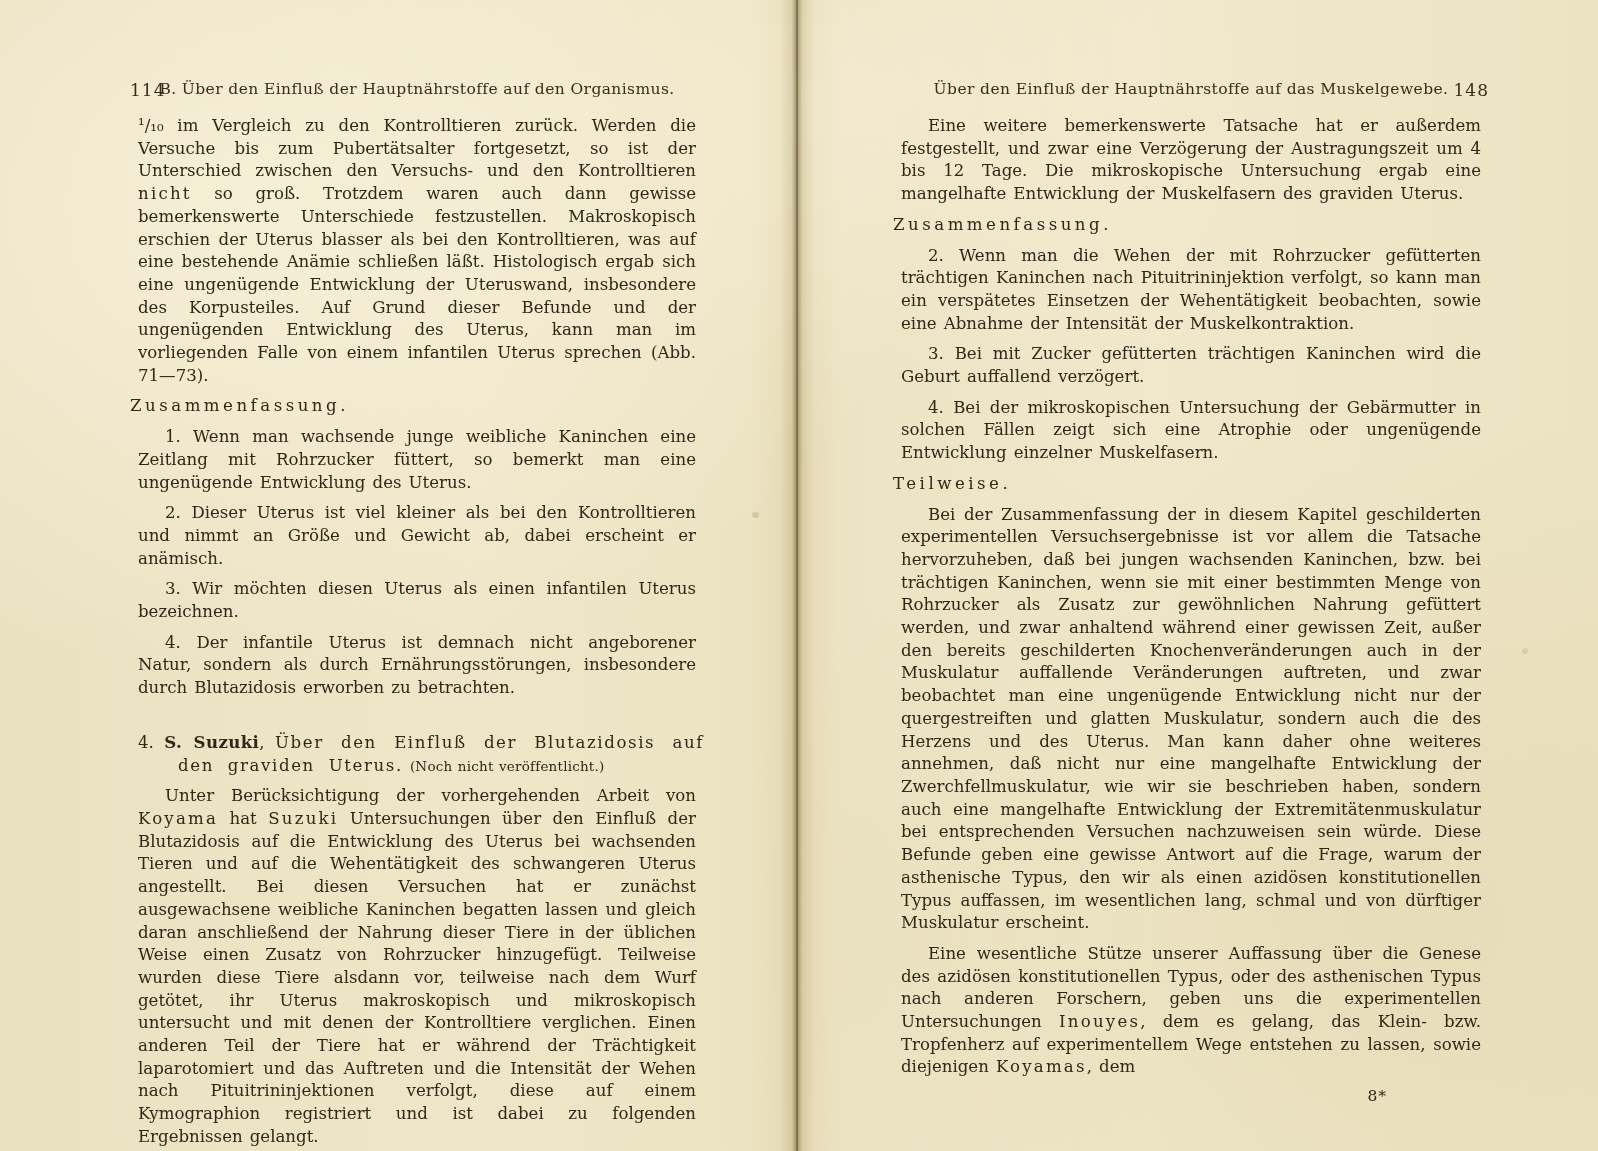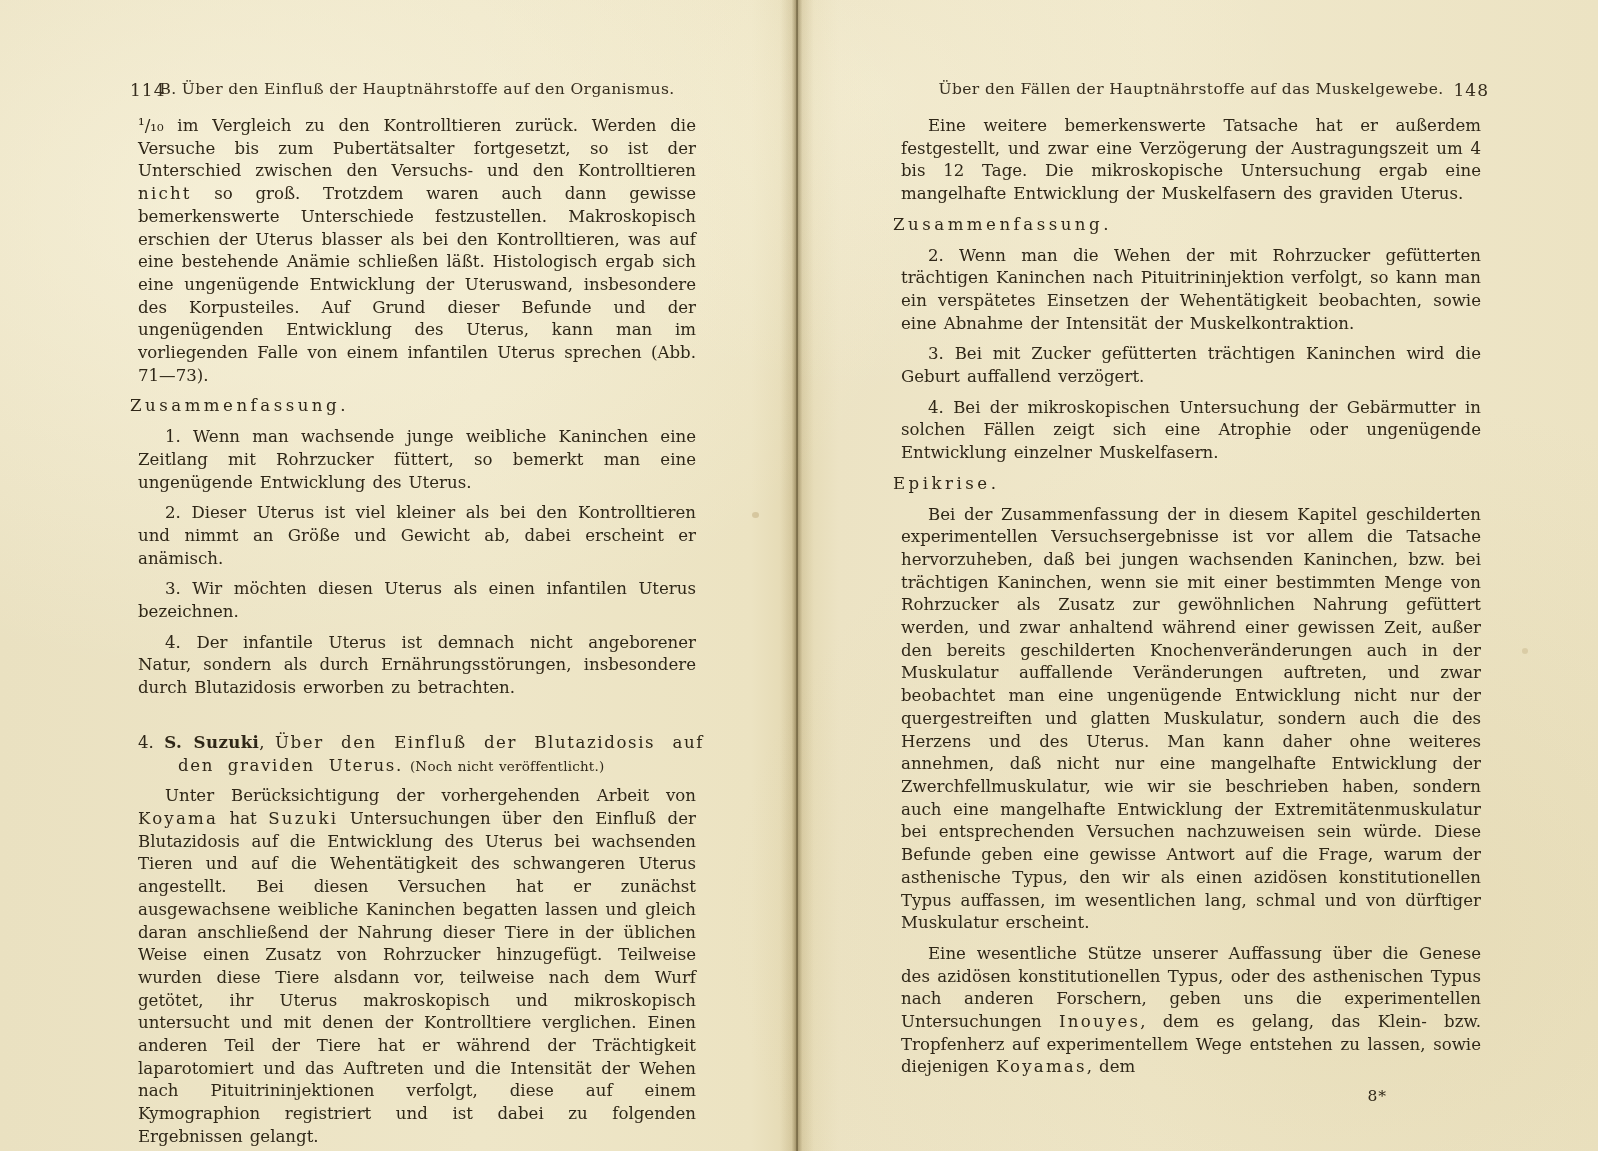--- a/index.html
+++ b/index.html
@@ -95,29 +95,29 @@
         <p class="para indent"><span>3. Wir möchten diesen Uterus als einen infantilen Uterus bezeichnen.</span></p>
         <p class="para indent"><span>4. Der infantile Uterus ist demnach nicht angeborener Natur, sondern als durch Ernährungsstörungen, insbesondere durch Blutazidosis erworben zu betrachten.</span></p>
         <p class="work-heading"><span>4. </span><span class="seg-b">S. Suzuki</span><span>,  </span><span class="seg-ttl">Über den Einfluß der Blutazidosis auf den graviden Uterus.</span><span>  </span><span class="seg-small">(Noch nicht veröffentlicht.)</span></p>
         <p class="para indent"><span>Unter Berücksichtigung der vorhergehenden Arbeit von </span><span class="seg-sp">Koyama</span><span> hat </span><span class="seg-sp">Suzuki</span><span> Untersuchungen über den Einfluß der Blutazidosis auf die Entwicklung des Uterus bei wachsenden Tieren und auf die Wehentätigkeit des schwangeren Uterus angestellt.  Bei diesen Versuchen hat er zunächst ausgewachsene weibliche Kaninchen begatten lassen und gleich daran anschließend der Nahrung dieser Tiere in der üblichen Weise einen Zusatz von Rohrzucker hinzugefügt.  Teilweise wurden diese Tiere alsdann vor, teilweise nach dem Wurf getötet, ihr Uterus makroskopisch und mikroskopisch untersucht und mit denen der Kontrolltiere verglichen.  Einen anderen Teil der Tiere hat er während der Trächtigkeit laparotomiert und das Auftreten und die Intensität der Wehen nach Pituitrininjektionen verfolgt, diese auf einem Kymographion registriert und ist dabei zu folgenden Ergebnissen gelangt.</span></p>
         <p class="para indent"><span>Auch beim trächtigen Kaninchen konnte man eine ungenügende Entwicklung des Uterus sprechen, ebenso wie sie </span><span class="seg-sp">Koyama</span><span> bei wachsenden Kaninchen beobachtet hatte. Die Wehentätigkeit entwickelte sich nach Pituitrininjektionen schwächer als bei den Kontrolltieren.</span></p>
       </div>
   </div>
 
   <div class="page page-right">
     <div class="page-header">
-      <span class="running-head">Über den Fällen der Hauptnährstoffe auf das Muskelgewebe.</span>
+      <span class="running-head">Über den Einfluß der Hauptnährstoffe auf das Muskelgewebe.</span>
       <span class="pagenum">148</span>
     </div>
     <div class="page-body">
         <p class="para indent"><span>Eine weitere bemerkenswerte Tatsache hat er außerdem festgestellt, und zwar eine Verzögerung der Austragungszeit um 4 bis 12 Tage.  Die mikroskopische Untersuchung ergab eine mangelhafte Entwicklung der Muskelfasern des graviden Uterus.</span></p>
         <p class="sec-heading">Zusammenfassung.</p>
         <p class="para indent"><span>2. Wenn man die Wehen der mit Rohrzucker gefütterten trächtigen Kaninchen nach Pituitrininjektion verfolgt, so kann man ein verspätetes Einsetzen der Wehentätigkeit beobachten, sowie eine Abnahme der Intensität der Muskelkontraktion.</span></p>
         <p class="para indent"><span>3. Bei mit Zucker gefütterten trächtigen Kaninchen wird die Geburt auffallend verzögert.</span></p>
         <p class="para indent"><span>4. Bei der mikroskopischen Untersuchung der Gebärmutter in solchen Fällen zeigt sich eine Atrophie oder ungenügende Entwicklung einzelner Muskelfasern.</span></p>
-        <p class="sec-heading">Epikrise.</p>
+        <p class="sec-heading">Teilweise.</p>
         <p class="para indent"><span>Bei der Zusammenfassung der in diesem Kapitel geschilderten experimentellen Versuchsergebnisse ist vor allem die Tatsache hervorzuheben, daß bei jungen wachsenden Kaninchen, bzw. bei trächtigen Kaninchen, wenn sie mit einer bestimmten Menge von Rohrzucker als Zusatz zur gewöhnlichen Nahrung gefüttert werden, und zwar anhaltend während einer gewissen Zeit, außer den bereits geschilderten Knochenveränderungen auch in der Muskulatur auffallende Veränderungen auftreten, und zwar beobachtet man eine ungenügende Entwicklung nicht nur der quergestreiften und glatten Muskulatur, sondern auch die des Herzens und des Uterus.  Man kann daher ohne weiteres annehmen, daß nicht nur eine mangelhafte Entwicklung der Zwerchfellmuskulatur, wie wir sie beschrieben haben, sondern auch eine mangelhafte Entwicklung der Extremitätenmuskulatur bei entsprechenden Versuchen nachzuweisen sein würde.  Diese Befunde geben eine gewisse Antwort auf die Frage, warum der asthenische Typus, den wir als einen azidösen konstitutionellen Typus auffassen, im wesentlichen lang, schmal und von dürftiger Muskulatur erscheint.</span></p>
         <p class="para indent"><span>Eine wesentliche Stütze unserer Auffassung über die Genese des azidösen konstitutionellen Typus, oder des asthenischen Typus nach anderen Forschern, geben uns die experimentellen Untersuchungen </span><span class="seg-sp">Inouyes</span><span>, dem es gelang, das Klein- bzw. Tropfenherz auf experimentellem Wege entstehen zu lassen, sowie diejenigen </span><span class="seg-sp">Koyamas</span><span>, dem</span></p>
       </div>
     <div class="signature">8*</div>
   </div>
 
 </div>
 
 </body></html>

